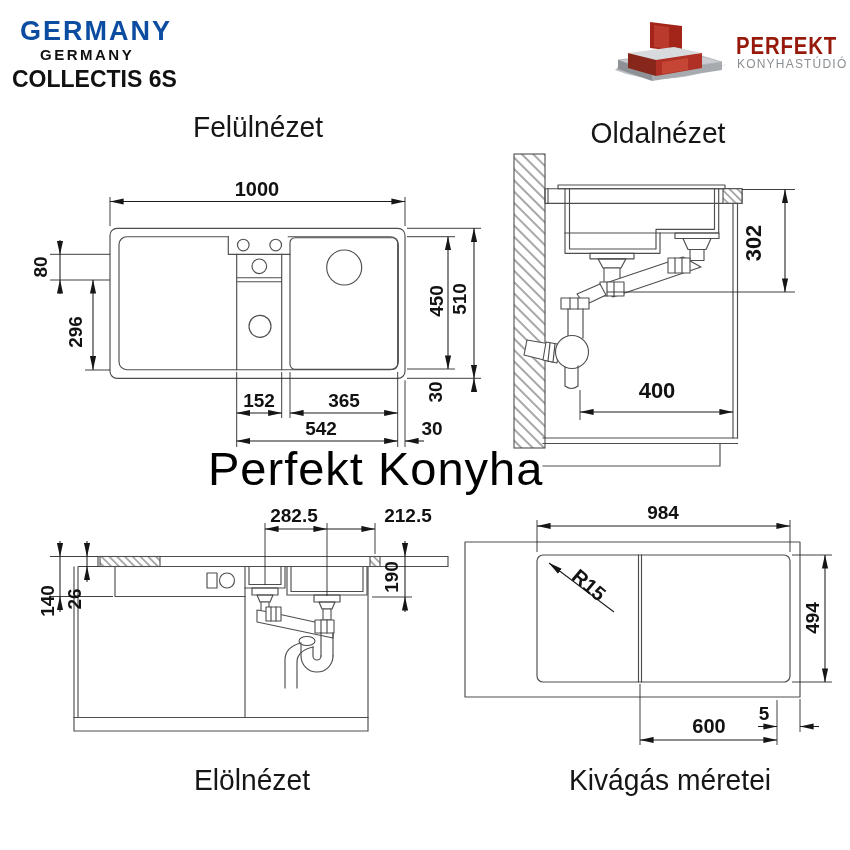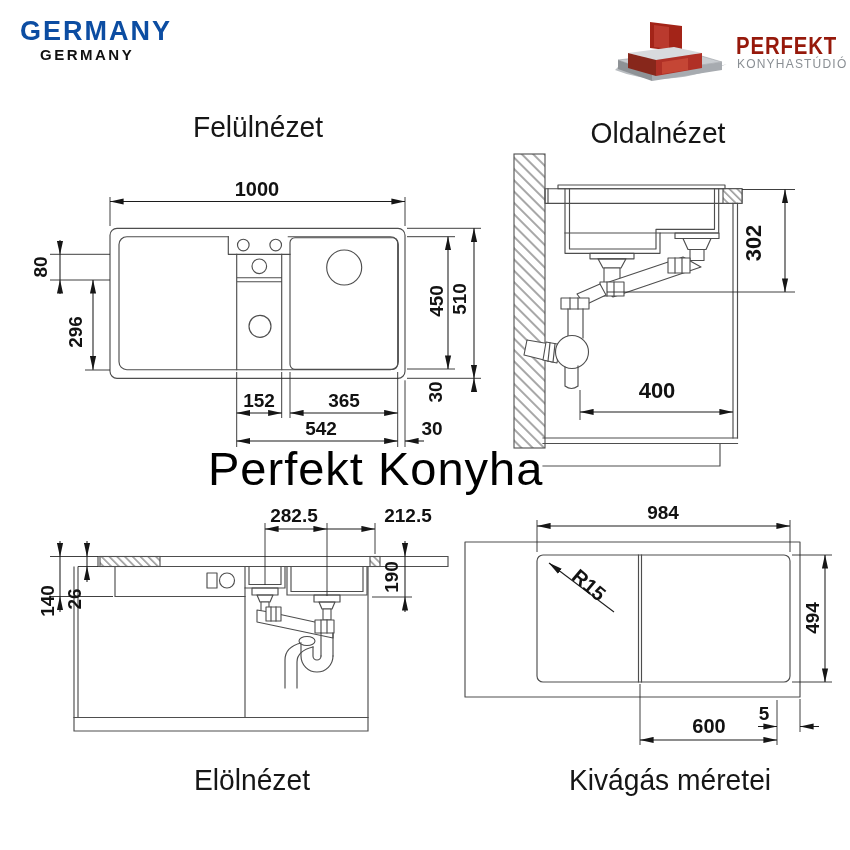--- a/index.html
+++ b/index.html
@@ -43,20 +43,21 @@
 </head>
 <body>
 
 <div id="stage">
 
   <div id="watermark">Perfekt Konyha</div>
 
   <div id="brand">
     <div class="b1">GERMANY</div>
     <div class="b2">GERMANY</div>
+    <div class="b3">COLLECTIS 6S</div>
   </div>
 
   <div id="dealer">
     <svg id="dealer-icon" width="122" height="78" viewBox="0 0 122 78">
       <path d="M5,54 Q55,74 117,48 Q62,65 8,51 Z" fill="#b9bdc1"></path>
       <polygon points="40,6 72,10 72,36 40,32" fill="#a32418"></polygon>
       <polygon points="44,9 59,11 59,33 44,31" fill="#c6473a" opacity="0.65"></polygon>
       <polygon points="8,44 78,36 112,46 42,56" fill="#c9cdd1" stroke="#9a9ea3" stroke-width="0.6"></polygon>
       <polygon points="42,56 112,46 112,54 42,65" fill="#a7abb0"></polygon>
       <polygon points="8,44 42,56 42,65 8,53" fill="#8e9296"></polygon>

